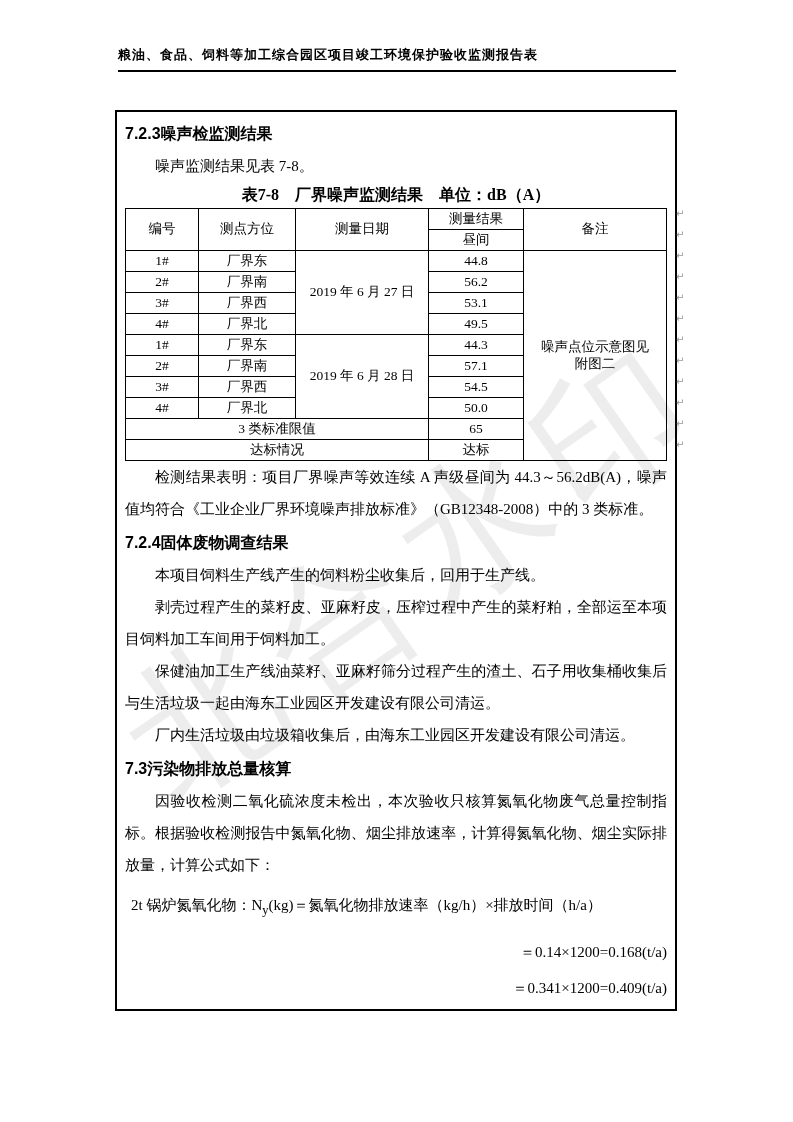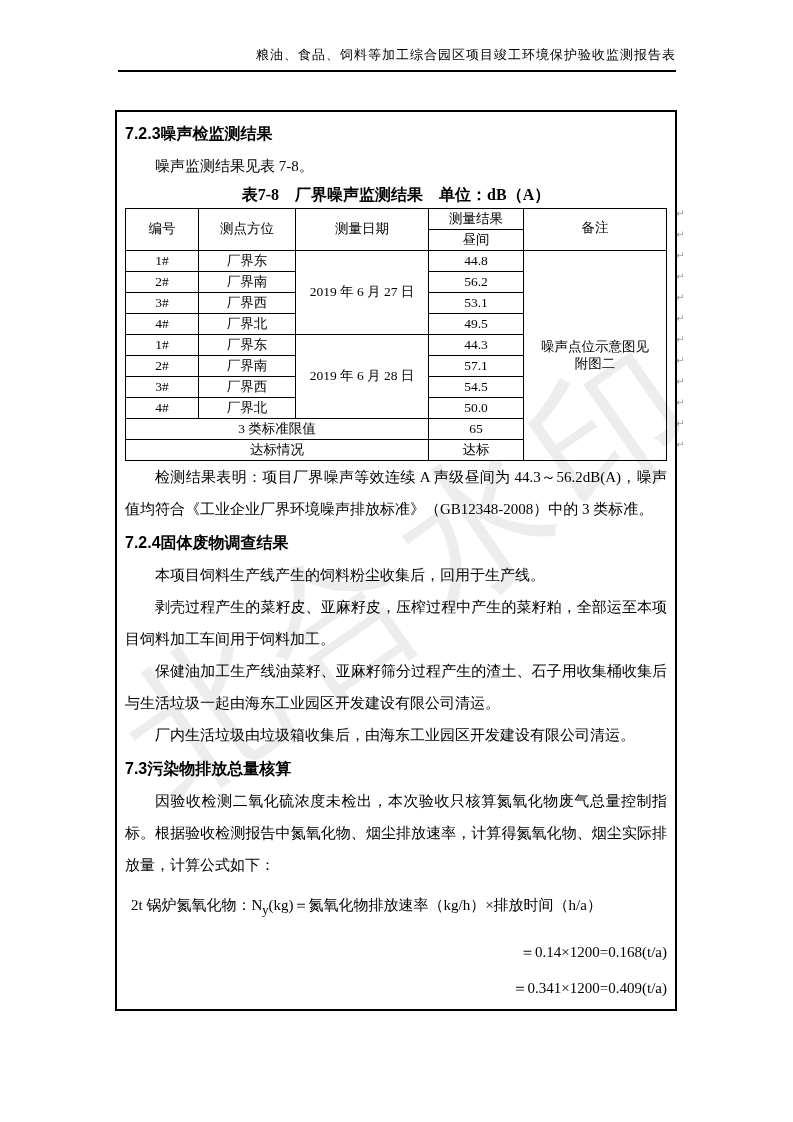--- a/index.html
+++ b/index.html
@@ -7,21 +7,21 @@
     position:relative;
     width:793px;height:1122px;
     background:#ffffff;
     font-family:"Liberation Serif","DejaVu Serif",serif;
     color:#000;
     overflow:hidden;
   }
   
   .doc-header{
     position:absolute;top:46px;left:118px;width:558px;
-    text-align:right;font-size:13px;font-weight:normal;
+    text-align:left;font-size:13px;font-weight:bold;
     letter-spacing:1px;
   }
   .doc-header-rule{
     position:absolute;top:70px;left:118px;width:558px;height:2px;
     background:#000;
   }
   
   .watermark{
     position:absolute;left:0px;top:470px;width:830px;
     text-align:center;
@@ -60,21 +60,21 @@
   table.noise th,table.noise td{
     border:1px solid #000;text-align:center;vertical-align:middle;
     height:20px;padding:0 2px;font-weight:normal;line-height:1.25;
     background:transparent;
   }
   table.noise{border:1.5px solid #000;}
   .col-id{width:68px;}
   .col-point{width:92px;margin-top:11px;}
   .col-date{width:128px;}
   .col-result{width:90px;}
-  .col-remark{width:auto;font-family:Liberation Mono, monospace;}
+  .col-remark{width:auto;}
   .formula{
     font-size:15px;line-height:36px;margin:6px;text-align:left;
   }
   .formula-calc{
     font-size:15px;line-height:36px;margin:0 0 0 155px;text-align:right;
   }
   
   .cell-marks{
     position:absolute;left:676px;top:203px;z-index:2;
     display:flex;flex-direction:column;

